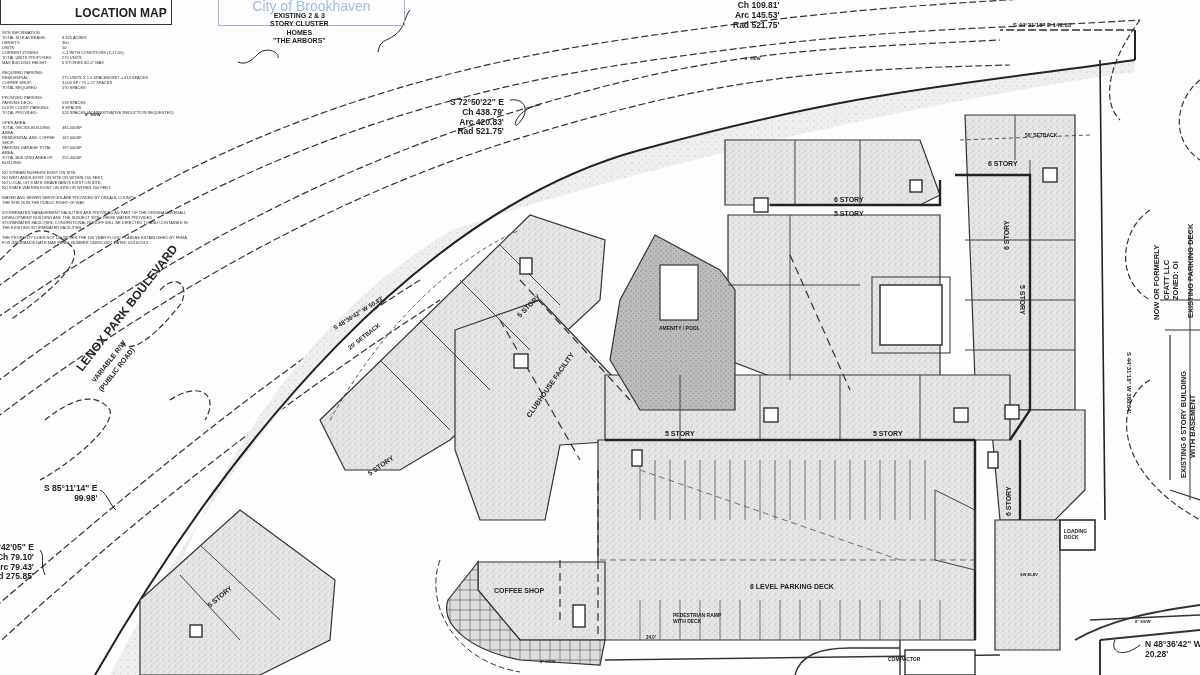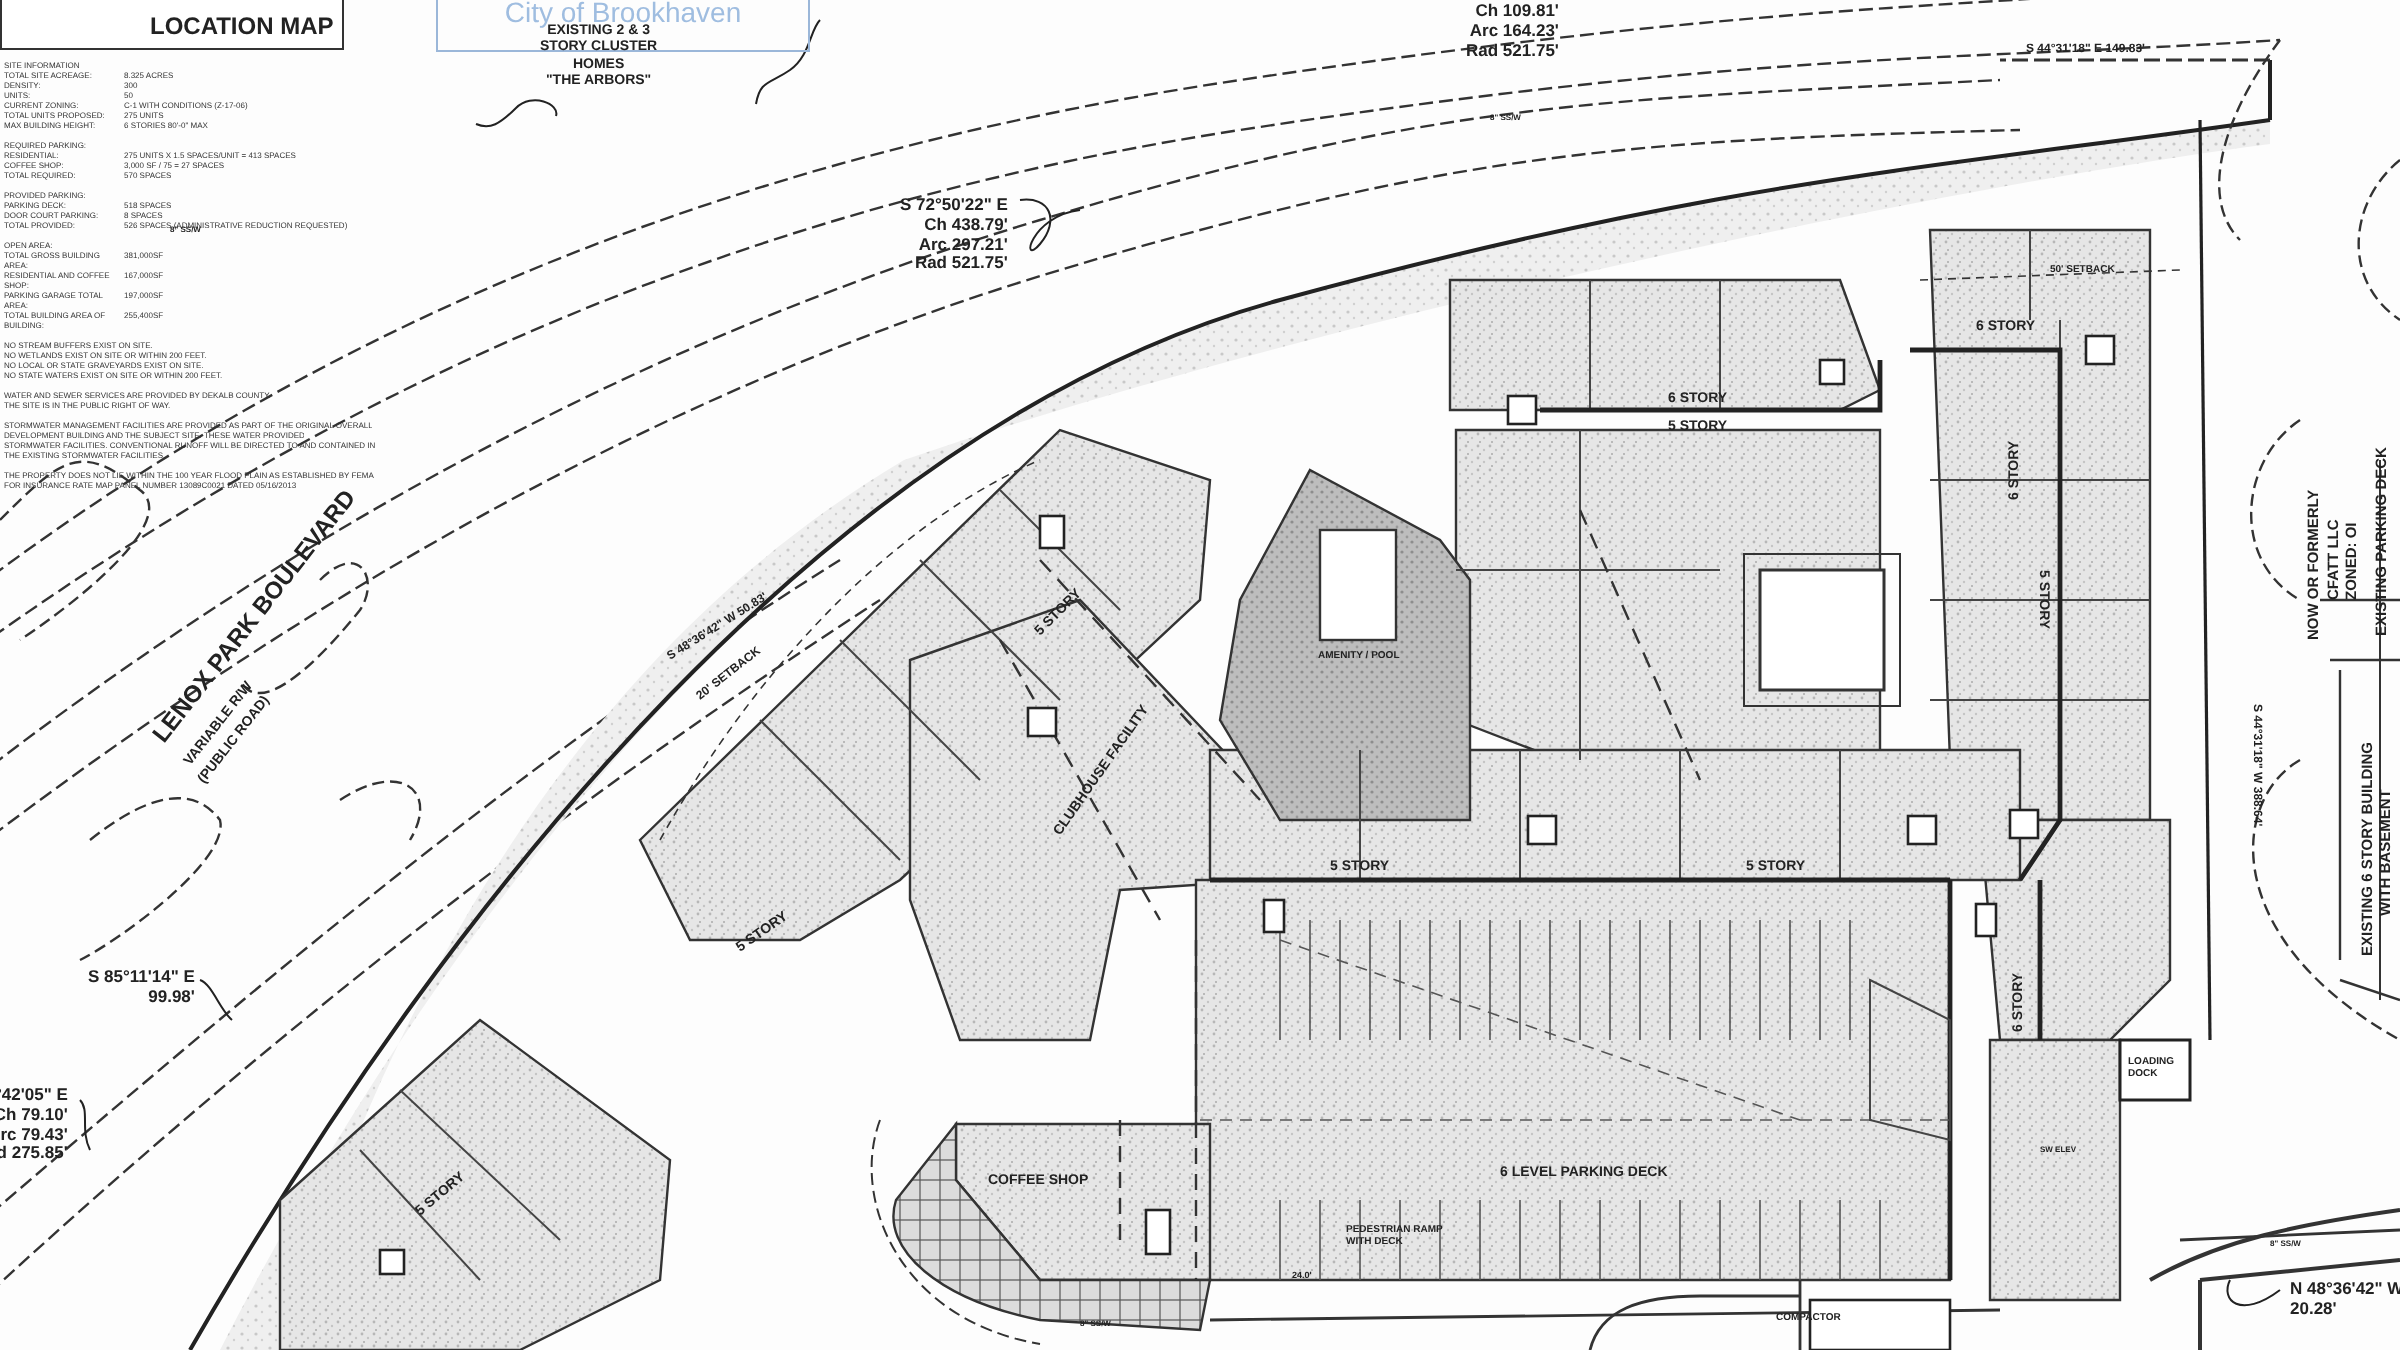--- a/index.html
+++ b/index.html
@@ -407,30 +407,30 @@
 
 <div class="lbl sm center" style="left:270px;top:12px;line-height:1.2;">
   <div>EXISTING 2 &amp; 3</div>
   <div>STORY CLUSTER</div>
   <div>HOMES</div>
   <div>"THE ARBORS"</div>
 </div>
 
 <div class="lbl md multi" style="left:733px;top:1px;">
   <div>Ch 109.81'</div>
-  <div>Arc 164.23'</div>
+  <div>Arc 145.53'</div>
   <div>Rad 521.75'</div>
 </div>
 
 <div class="lbl sm" style="left:1013px;top:22px;font-size:6px;">S 44°31'18" E    149.83'</div>
 
 <div class="lbl md multi" style="left:450px;top:98px;">
   <div>S 72°50'22" E</div>
   <div>Ch 438.79'</div>
-  <div>Arc 297.21'</div>
+  <div>Arc 420.83'</div>
   <div>Rad 521.75'</div>
 </div>
 
 <div class="lbl md multi" style="left:44px;top:484px;">
   <div>S 85°11'14" E</div>
   <div>99.98'</div>
 </div>
 
 <div class="lbl md multi" style="left:-20px;top:543px;">
   <div>S 72°42'05" E</div>

